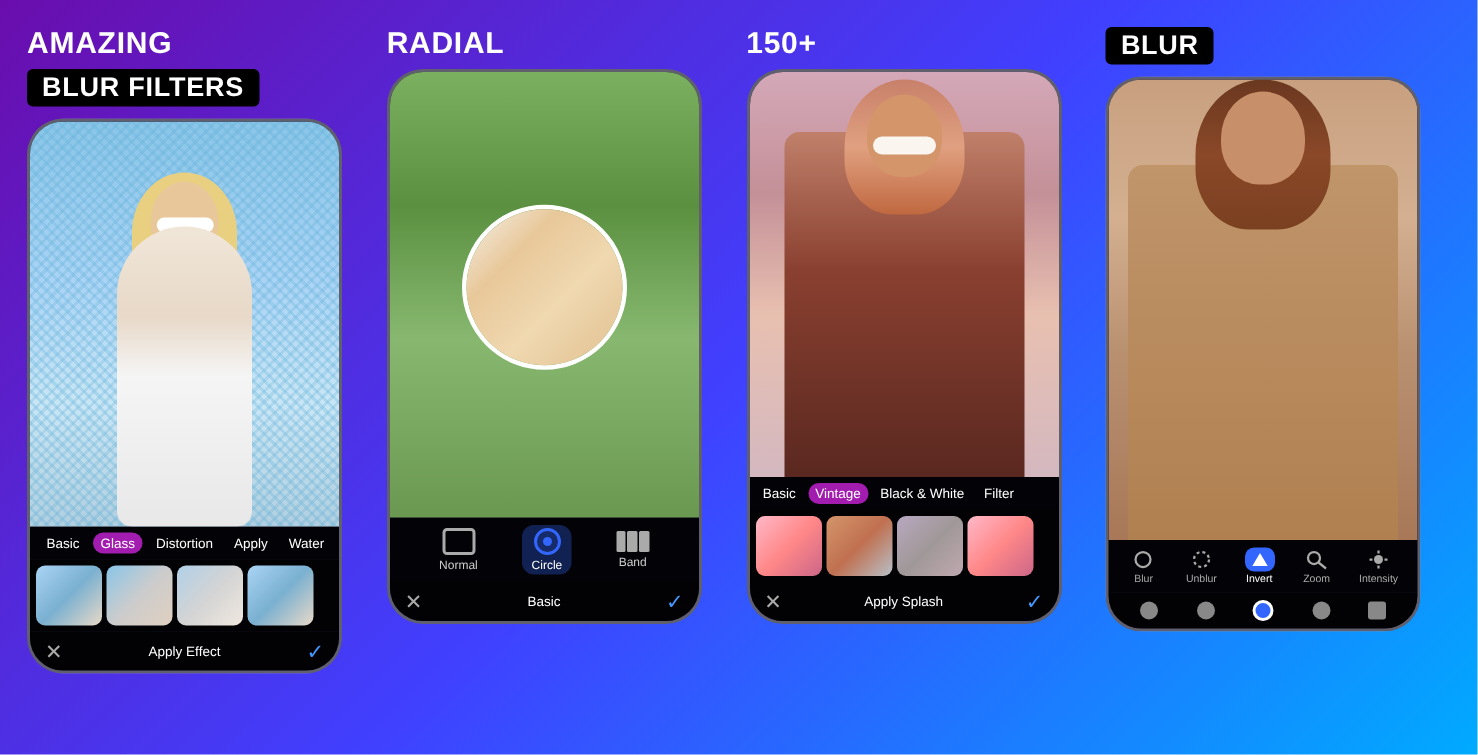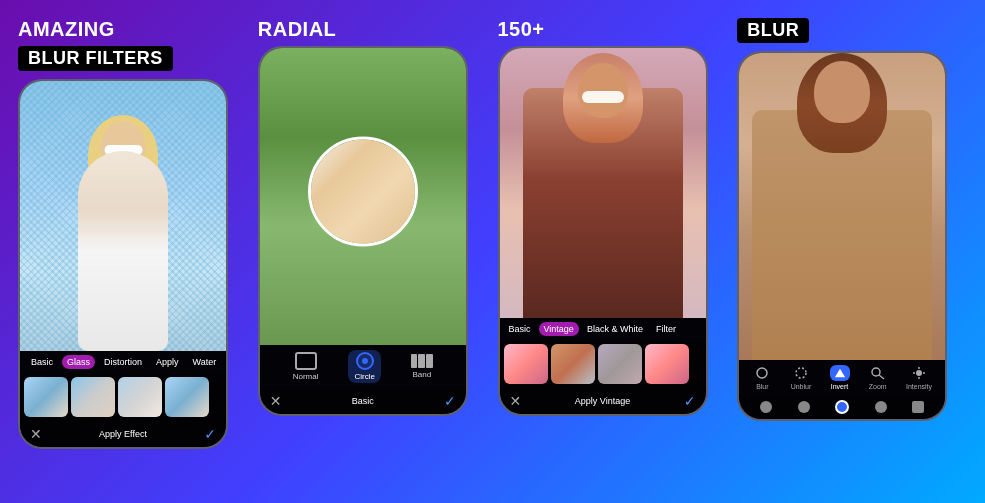--- a/index.html
+++ b/index.html
@@ -527,21 +527,21 @@
         <span class="tab-item">Filter</span>
       </div>
       <div class="thumb3-strip">
         <div class="thumb3 thumb3-1"></div>
         <div class="thumb3 thumb3-2"></div>
         <div class="thumb3 thumb3-3"></div>
         <div class="thumb3 thumb3-1"></div>
       </div>
       <div class="bottom-bar">
         <span class="bottom-x">✕</span>
-        <span class="apply-btn">Apply Vintage</span>
+        <span class="apply-btn">Apply Splash</span>
         <span class="bottom-check">✓</span>
       </div>
     </div>
   </div>
 
   <div class="panel">
     <div class="panel-subtitle">BLUR</div>
     <div class="phone-frame">
       <div class="phone-image panel4-bg">
         <div class="woman4-hair"></div>

